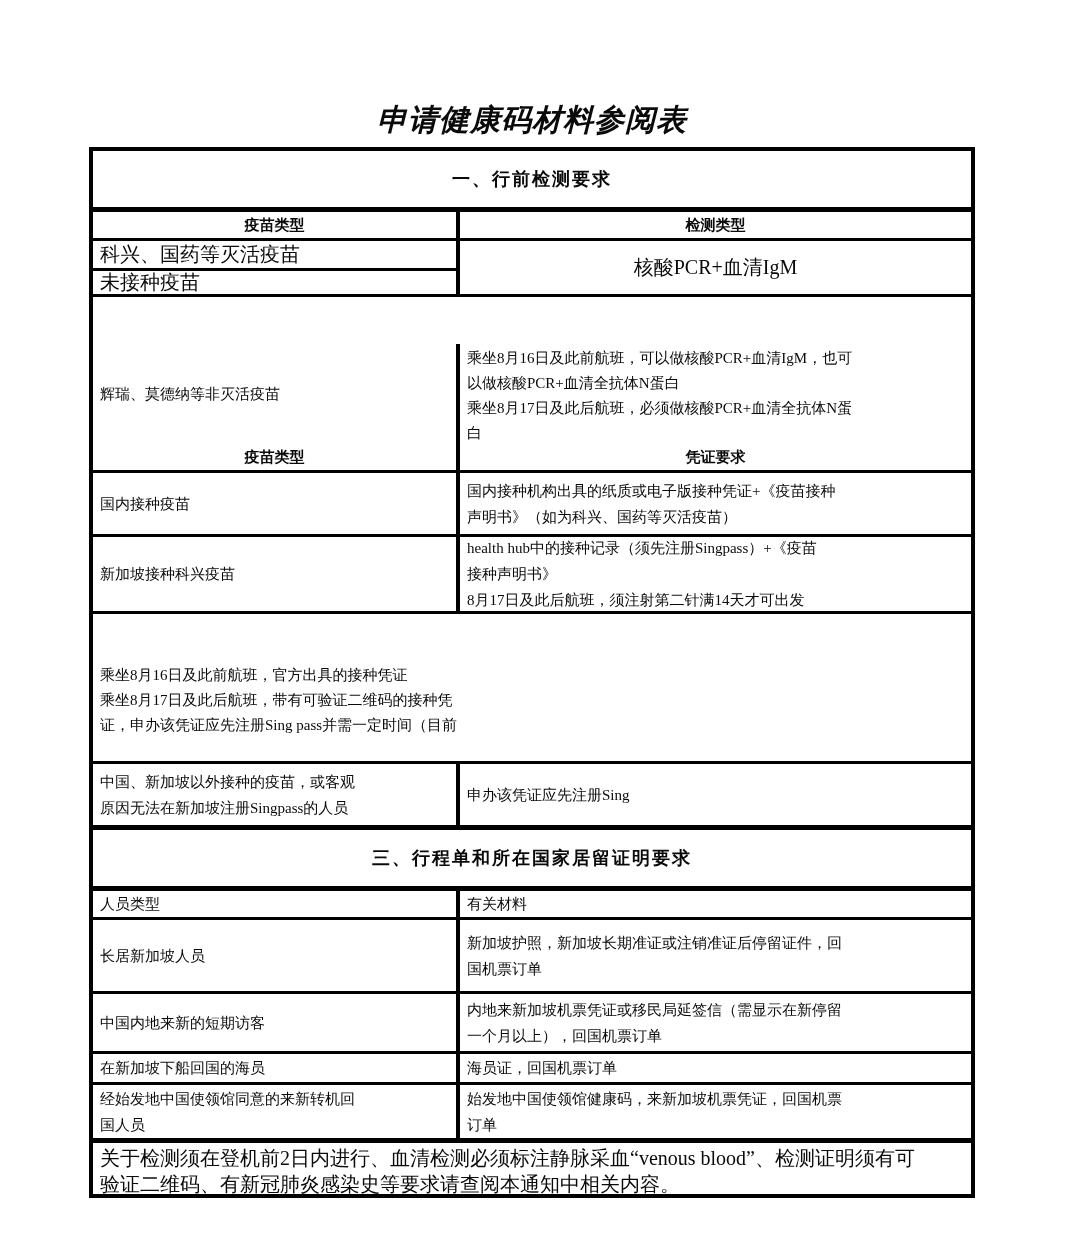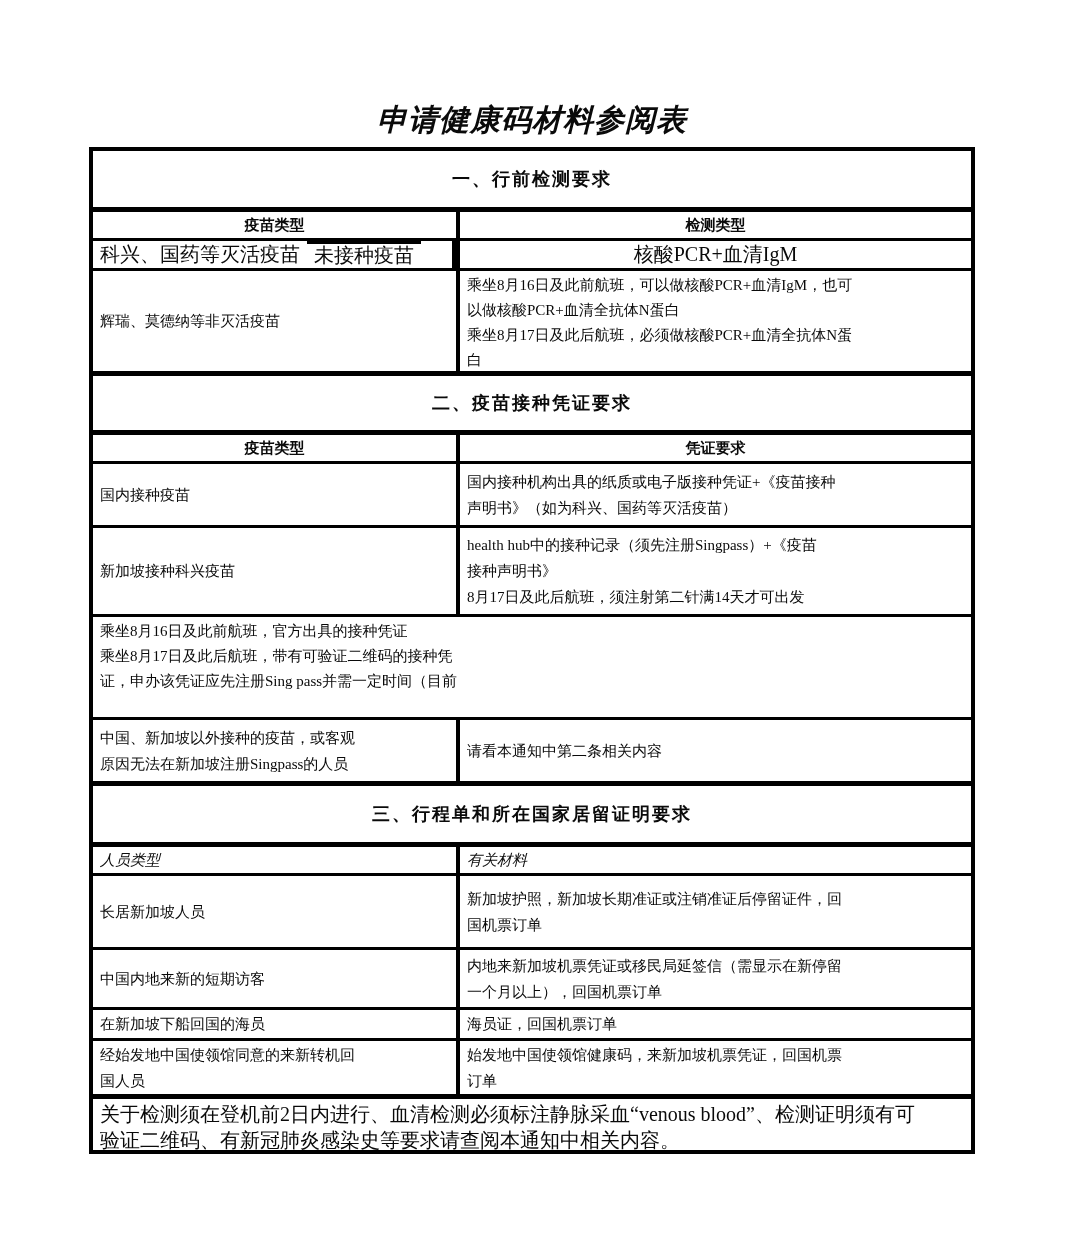--- a/index.html
+++ b/index.html
@@ -29,32 +29,32 @@
   .row{display:grid;grid-template-columns:367px 1fr;border-top:3px solid #000;box-sizing:border-box;}
   .row.nt{border-top:none;}
   .cell{
     box-sizing:border-box;display:flex;align-items:center;
     padding:4px 7px;font-size:15px;line-height:26px;
     white-space:pre;overflow:hidden;
   }
   .cell.left{border-right:4px solid #000;}
   .hdr{height:26px;}
   .hdr .cell{font-weight:bold;justify-content:center;line-height:24px;}
-  .hdr3 .cell{font-weight:normal;justify-content:flex-start;font-style:italic;}
+  .hdr3 .cell{font-weight:normal;justify-content:flex-start;}
   .clip{align-items:flex-start;padding-top:2px;line-height:25px;}
   
   .split{display:grid;grid-template-columns:367px 1fr;border-top:3px solid #000;}
-  .split .lcol{box-sizing:border-box;border-right:8px solid #000000;display:flex;flex-direction:row;}
+  .split .lcol{box-sizing:border-box;border-right:4px solid #000000;display:flex;flex-direction:column;}
   .split .lsub{box-sizing:border-box;display:flex;align-items:center;padding:0 7px;font-size:20px;white-space:pre;overflow:hidden;}
   .split .lsub + .lsub{border-top:3px solid #000;}
   .split .rcell{display:flex;align-items:center;justify-content:center;font-size:20px;white-space:pre;overflow:hidden;}
   
   .h27{height:27px;} .h26{height:26px;} .h28{height:28px;}
   .h53{height:53px;} .h57{height:57px;} .h61{height:61px;}
-  .h71{height:71px;} .h81{height:100px;} .h86{height:86px;}
+  .h71{height:71px;} .h81{height:100px;margin-top:47px;} .h86{height:74px;}
   
   .footer{
     border-top:5px solid #000;height:56px;box-sizing:border-box;
     padding:2px 7px;font-size:20px;line-height:26px;white-space:pre;overflow:hidden;
   }
 </style>
 </head>
 <body>
 
 <div class="title">申请健康码材料参阅表</div>
@@ -74,21 +74,20 @@
     <div class="rcell">核酸PCR+血清IgM</div>
   </div>
   <div class="row">
     <div class="cell left h81">辉瑞、莫德纳等非灭活疫苗</div>
     <div class="cell clip h81">乘坐8月16日及此前航班，可以做核酸PCR+血清IgM，也可
 以做核酸PCR+血清全抗体N蛋白
 乘坐8月17日及此后航班，必须做核酸PCR+血清全抗体N蛋
 白</div>
   </div>
 
-  <div class="band b2 mid">二、疫苗接种凭证要求</div>
   <div class="row hdr nt">
     <div class="cell left">疫苗类型</div>
     <div class="cell">凭证要求</div>
   </div>
   <div class="row">
     <div class="cell left h61">国内接种疫苗</div>
     <div class="cell h61">国内接种机构出具的纸质或电子版接种凭证+《疫苗接种
 声明书》（如为科兴、国药等灭活疫苗）</div>
   </div>
   <div class="row">
@@ -98,21 +97,21 @@
 8月17日及此后航班，须注射第二针满14天才可出发</div>
   </div>
   <div class="row">
     <div class="cell clip h81">乘坐8月16日及此前航班，官方出具的接种凭证
 乘坐8月17日及此后航班，带有可验证二维码的接种凭
 证，申办该凭证应先注册Sing pass并需一定时间（目前</div>
   </div>
   <div class="row">
     <div class="cell left h61">中国、新加坡以外接种的疫苗，或客观
 原因无法在新加坡注册Singpass的人员</div>
-    <div class="cell h61">请看本通知中第二条相关内容</div>
+    <div class="cell h61">申办该凭证应先注册Sing</div>
   </div>
 
   <div class="band b3 mid">三、行程单和所在国家居留证明要求</div>
   <div class="row hdr hdr3 nt">
     <div class="cell left">人员类型</div>
     <div class="cell">有关材料</div>
   </div>
   <div class="row">
     <div class="cell left h71">长居新加坡人员</div>
     <div class="cell h71">新加坡护照，新加坡长期准证或注销准证后停留证件，回

